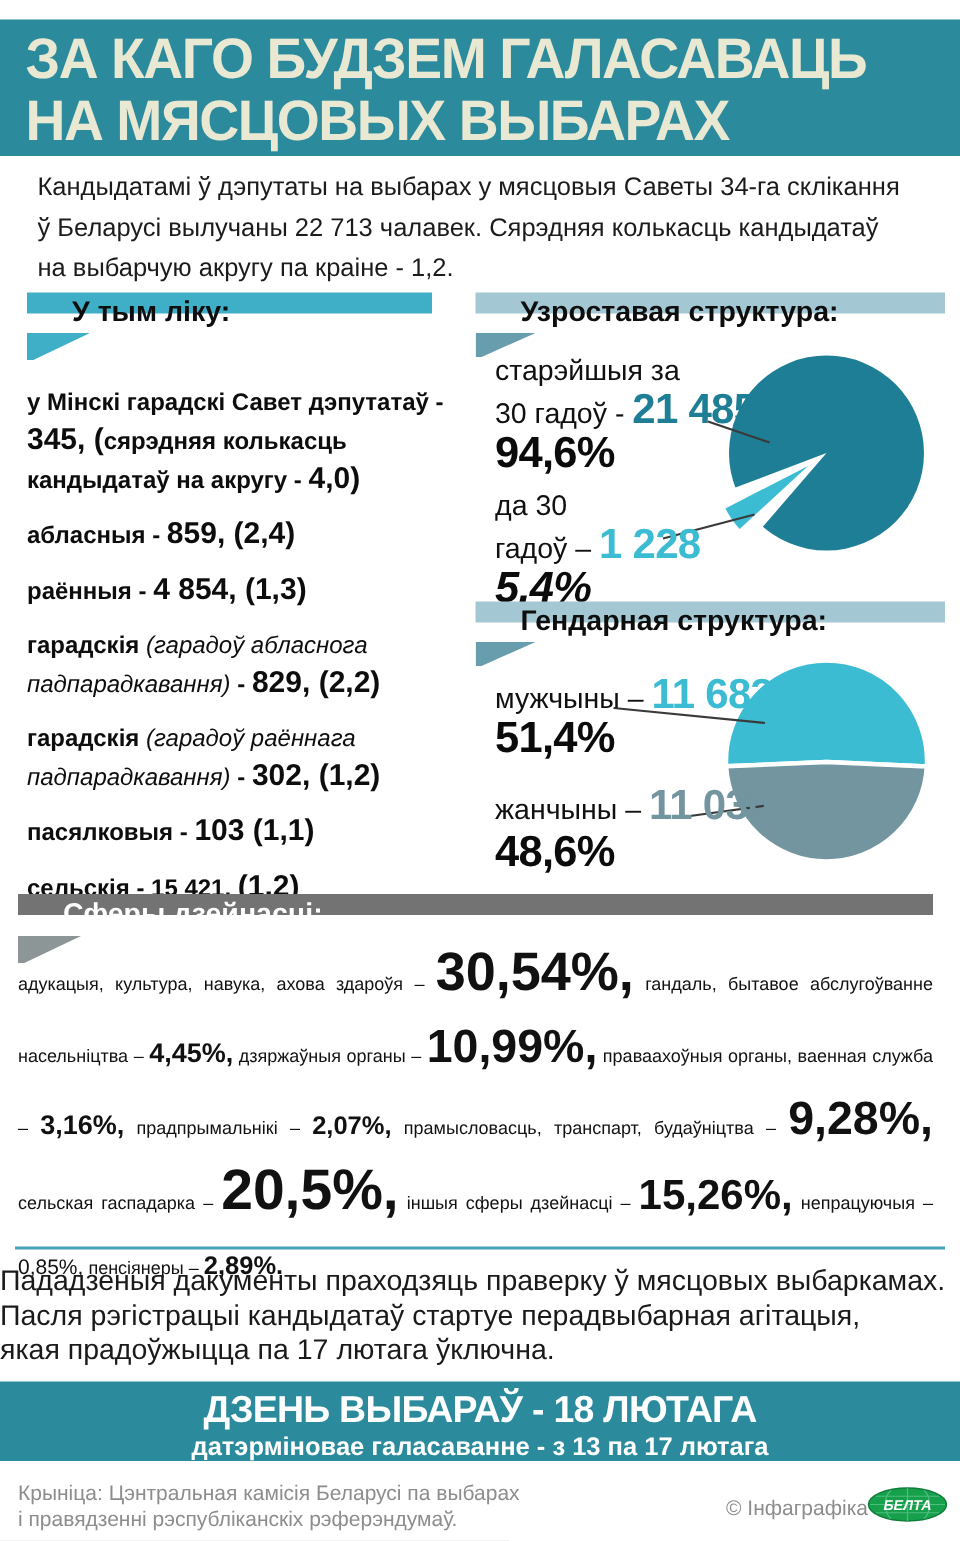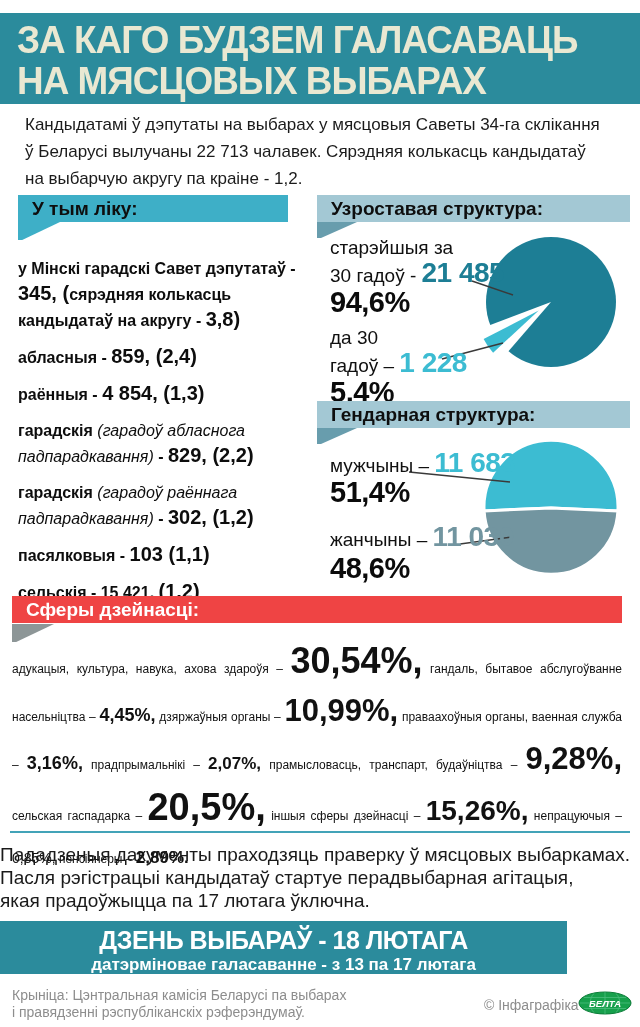--- a/index.html
+++ b/index.html
@@ -6,26 +6,26 @@
   #page{position:relative;width:640px;height:1027px;background:#ffffff;margin:0 auto;
         font-family:"Liberation Sans", sans-serif;overflow:hidden;}
   
   .header-band{position:absolute;left:0;top:13px;width:640px;height:91px;background:#2b8b9c;}
   .title-line{position:absolute;left:17px;color:#e9e8d2;font-weight:bold;font-size:38px;
               letter-spacing:-1px;white-space:nowrap;transform:scaleX(.97);transform-origin:left;}
   .title-1{top:6px;} .title-2{top:47px;}
   
   .intro{position:absolute;left:25px;top:111px;width:600px;font-size:17px;line-height:27px;color:#1b1b1b;}
   
-  .bar{position:absolute;height:27px;font-weight:bold;font-size:19px;color:#0e0e0e;
-       line-height:27px;padding-left:14px;box-sizing:border-box;}
+  .bar{position:absolute;height:14px;font-weight:bold;font-size:19px;color:#0e0e0e;
+       line-height:27px;padding-left:30px;box-sizing:border-box;}
   .tail{position:absolute;width:42px;height:18px;clip-path:polygon(0 0,100% 0,10% 100%,0 100%);}
   .bar-cyan{background:#3eafc7;} .tail-cyan{background:#3eafc7;}
   .bar-pale{background:#a3c8d4;} .tail-dark{background:#689dad;}
-  .bar-gray{background:#ef4444;color:#ffffff;} .tail-gray{background:#8d9697;}
+  .bar-gray{background:#737373;color:#ffffff;} .tail-gray{background:#8d9697;}
   
   .inc-panel{position:absolute;left:18px;top:195px;width:292px;}
   .inc-items{margin-top:61px;width:292px;}
   .inc-item{margin-bottom:11px;line-height:25px;color:#0d0d0d;}
   .sg-b{font-weight:bold;font-size:16px;}
   .sg-i{font-style:italic;font-weight:normal;font-size:16px;}
   .sg-v{font-weight:bold;font-size:20px;}
   
   .right-panel{position:absolute;left:317px;top:195px;width:313px;}
   .chart-block{position:absolute;left:0;width:313px;}
@@ -43,21 +43,21 @@
   .sp-sm{font-size:17px;font-weight:bold;}
   .sp-m{font-size:18px;font-weight:bold;}
   .sp-l2{font-size:28px;font-weight:bold;}
   .sp-l{font-size:31px;font-weight:bold;}
   .sp-xl{font-size:36px;font-weight:bold;}
   .sp-xxl{font-size:38px;font-weight:bold;}
   
   .divider{position:absolute;left:10px;top:831px;width:620px;height:2px;background:#43a3b8;}
   .note{position:absolute;left:0;top:843px;width:640px;text-align:left;
         font-size:19px;line-height:23px;color:#1a1a1a;}
-  .banner{position:absolute;left:0;top:921px;width:567px;height:53px;background:#2b8b9c;
+  .banner{position:absolute;left:0;top:921px;width:640px;height:53px;background:#2b8b9c;
           color:#ffffff;text-align:center;}
   .banner-l1{font-weight:bold;font-size:25px;padding-top:5px;letter-spacing:-0.5px;}
   .banner-l2{font-weight:bold;font-size:17px;}
   .src{position:absolute;left:12px;top:987px;font-size:14px;line-height:17px;color:#8d8d8d;}
   .credit{position:absolute;left:484px;top:997px;font-size:14px;color:#8d8d8d;}
   .logo{position:absolute;left:578px;top:991px;width:54px;height:24px;}
 </style>
 </head>
 <body>
 
@@ -71,21 +71,21 @@
   <div class="intro">
     <div>Кандыдатамі ў дэпутаты на выбарах у мясцовыя Саветы 34-га склікання</div>
     <div>ў Беларусі вылучаны 22 713 чалавек. Сярэдняя колькасць кандыдатаў</div>
     <div>на выбарчую акругу па краіне - 1,2.</div>
   </div>
 
   <div class="inc-panel">
     <div class="bar bar-cyan" style="width:270px;">У тым ліку:</div>
     <div class="tail tail-cyan" style="left:0;top:27px;"></div>
     <div class="inc-items">
-        <div class="inc-item"><span class="sg-b">у Мінскі гарадскі Савет дэпутатаў - </span><span class="sg-v">345, </span><span class="sg-v">(</span><span class="sg-b">сярэдняя колькасць кандыдатаў на акругу - </span><span class="sg-v">3,8)</span></div>
+        <div class="inc-item"><span class="sg-b">у Мінскі гарадскі Савет дэпутатаў - </span><span class="sg-v">345, </span><span class="sg-v">(</span><span class="sg-b">сярэдняя колькасць кандыдатаў на акругу - </span><span class="sg-v">4,0)</span></div>
         <div class="inc-item"><span class="sg-b">абласныя - </span><span class="sg-v">859, (2,4)</span></div>
         <div class="inc-item"><span class="sg-b">раённыя - </span><span class="sg-v">4 854, (1,3)</span></div>
         <div class="inc-item"><span class="sg-b">гарадскія </span><span class="sg-i">(гарадоў абласнога падпарадкавання)</span><span class="sg-b"> - </span><span class="sg-v">829, (2,2)</span></div>
         <div class="inc-item"><span class="sg-b">гарадскія </span><span class="sg-i">(гарадоў раённага падпарадкавання)</span><span class="sg-b"> - </span><span class="sg-v">302, (1,2)</span></div>
         <div class="inc-item"><span class="sg-b">пасялковыя - </span><span class="sg-v">103 (1,1)</span></div>
         <div class="inc-item"><span class="sg-b">сельскія - 15 421, </span><span class="sg-v">(1,2)</span></div>
       </div>
   </div>
 
   <div class="right-panel">
@@ -103,21 +103,21 @@
         <g>
           <line x1="155" y1="48" x2="196" y2="62" stroke="#3a3a3a" stroke-width="1.5"></line>
           <line x1="125" y1="126" x2="186" y2="110" stroke="#3a3a3a" stroke-width="1.5"></line>
         </g>
       </svg>
       <div class="cl lbl" style="top:4px;">старэйшыя за</div>
       <div class="cl" style="top:24px;"><span class="lbl">30 гадоў - </span><span class="num c-dark">21 485</span></div>
       <div class="cl pct" style="top:53px;">94,6%</div>
       <div class="cl lbl" style="top:94px;">да 30</div>
       <div class="cl" style="top:114px;"><span class="lbl">гадоў – </span><span class="num c-cyan">1 228</span></div>
-      <div class="cl pct" style="top:143px;">5,4%</div>
+      <div class="cl pct" style="top:143px;font-style:italic;">5,4%</div>
     </div>
 
     <div class="bar bar-pale" style="left:0;top:206px;width:313px;position:absolute;">Гендарная структура:</div>
     <div class="tail tail-dark" style="left:0;top:233px;width:40px;height:16px;"></div>
 
     <div class="chart-block" style="top:240px;height:165px;">
       <svg id="pie-gender" width="313" height="165" viewBox="0 0 313 165">
         <g>
             <path d="M234 73 L167.1 75.9 A67 67 0 1 1 300.9 76.0 Z" fill="#3cbcd2" stroke="#ffffff" stroke-width="3" stroke-linejoin="round"></path>
             <path d="M234 73 L300.9 76.0 A67 67 0 0 1 167.1 75.9 Z" fill="#7295a0" stroke="#ffffff" stroke-width="3" stroke-linejoin="round"></path>

